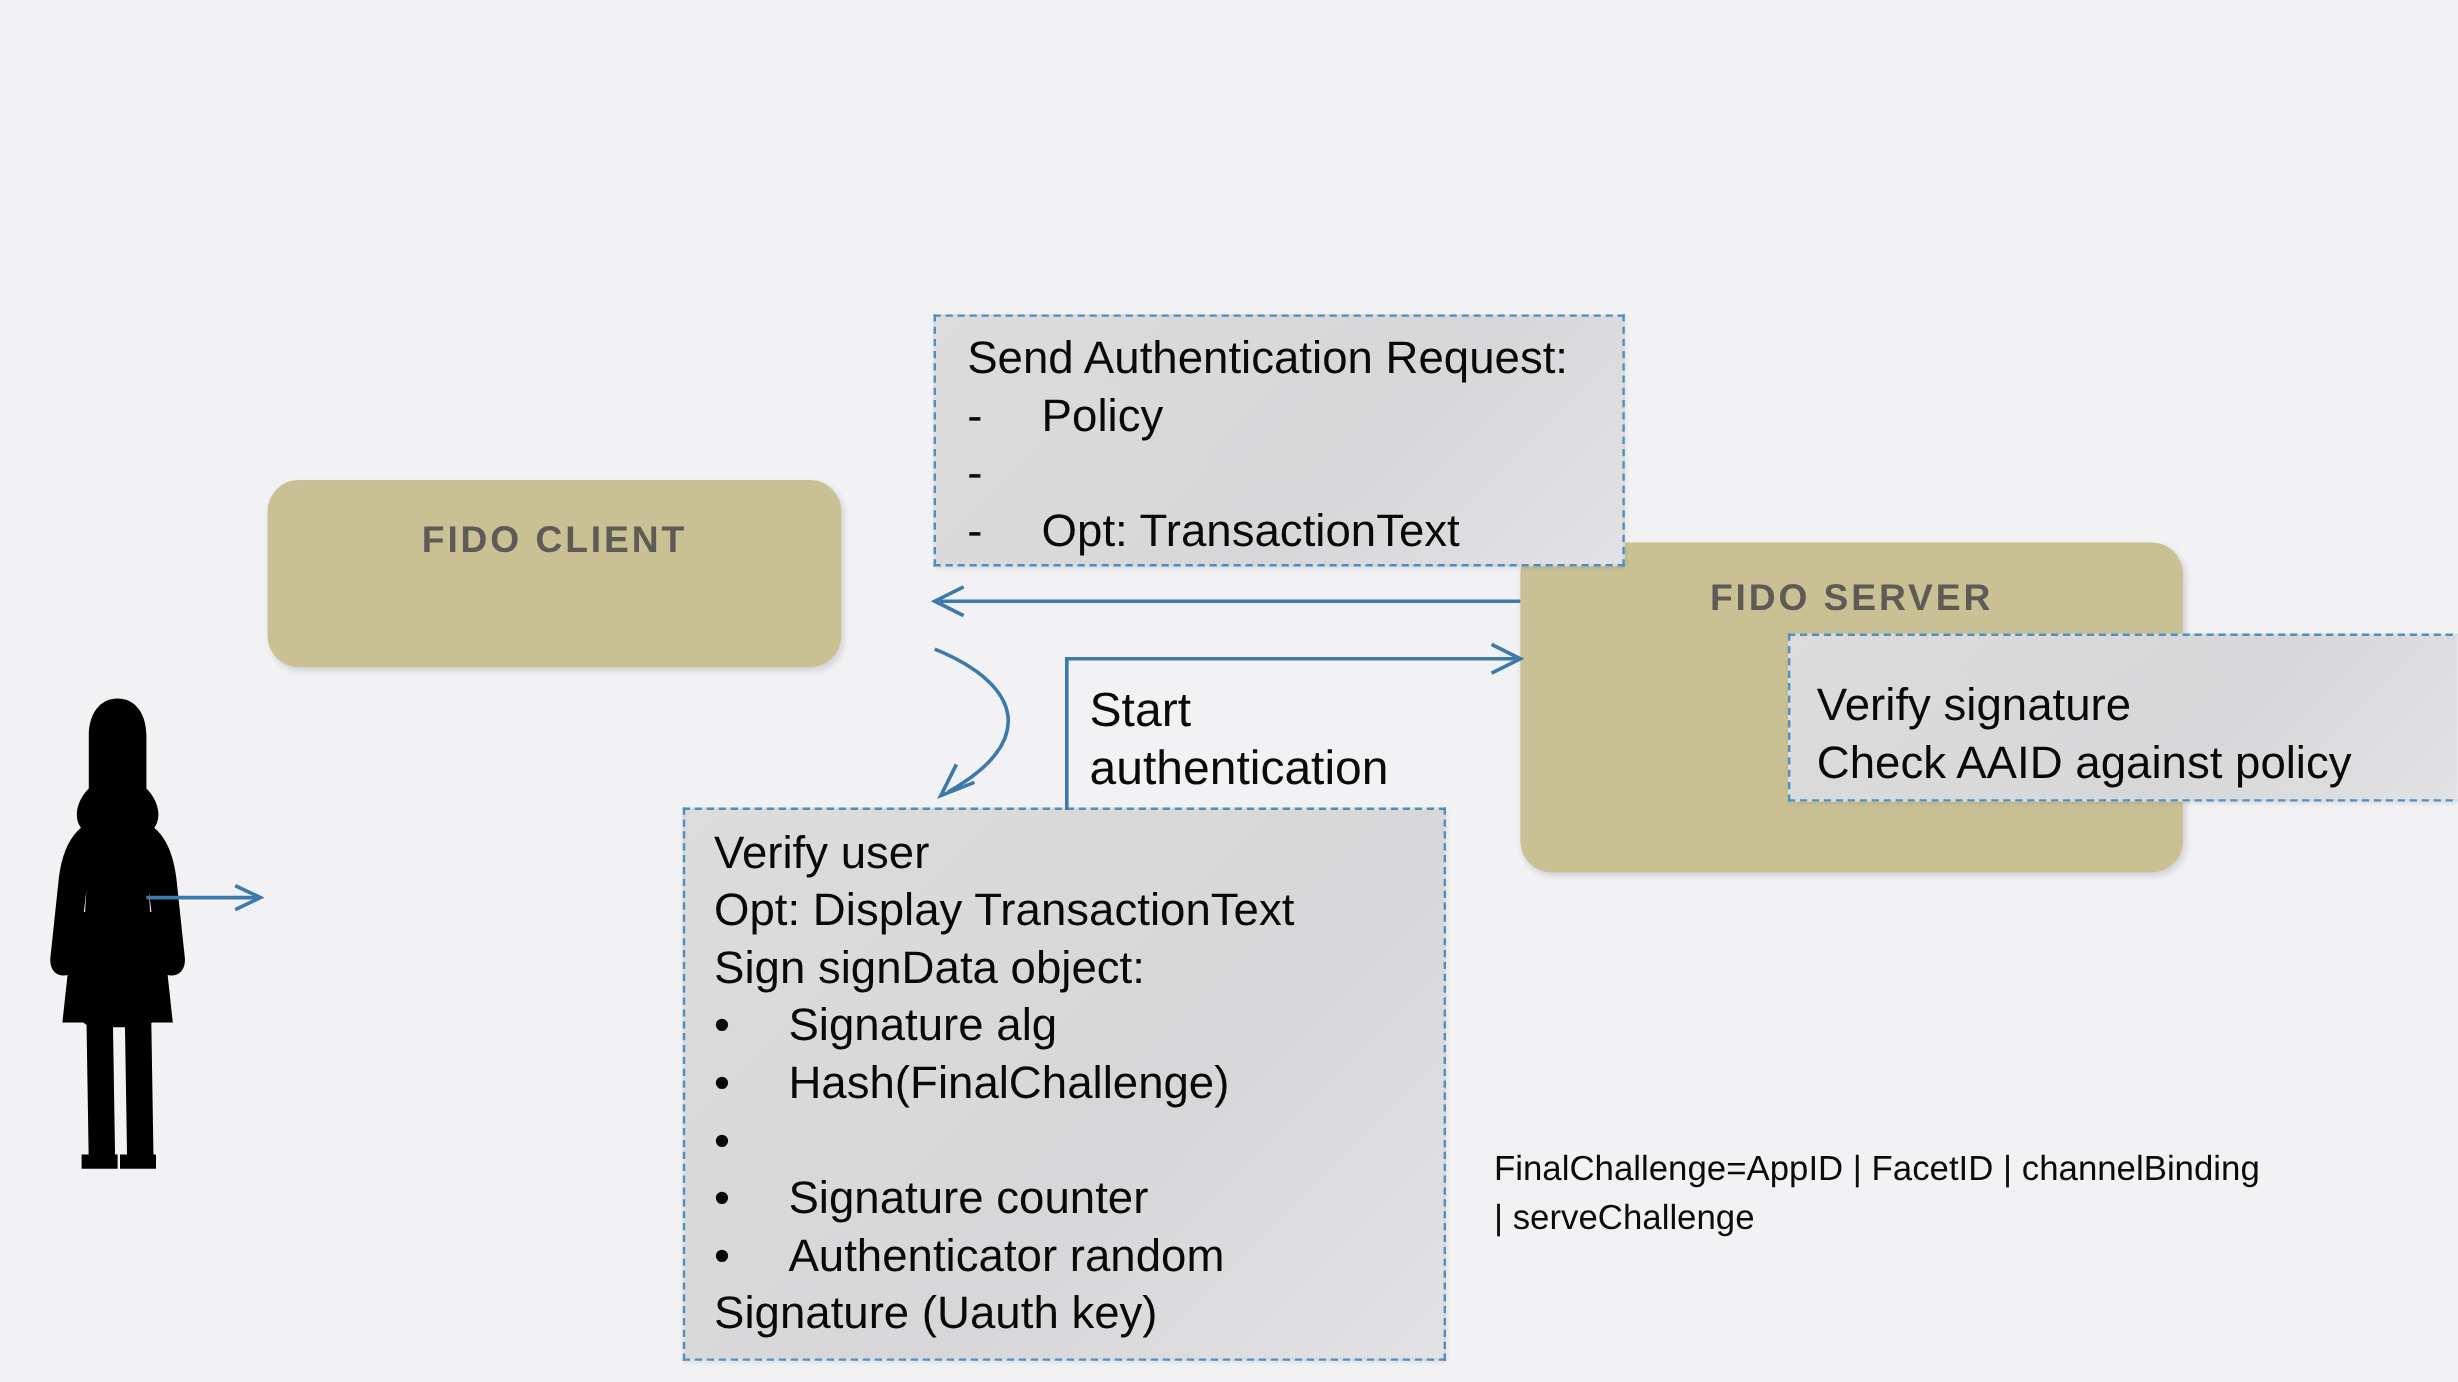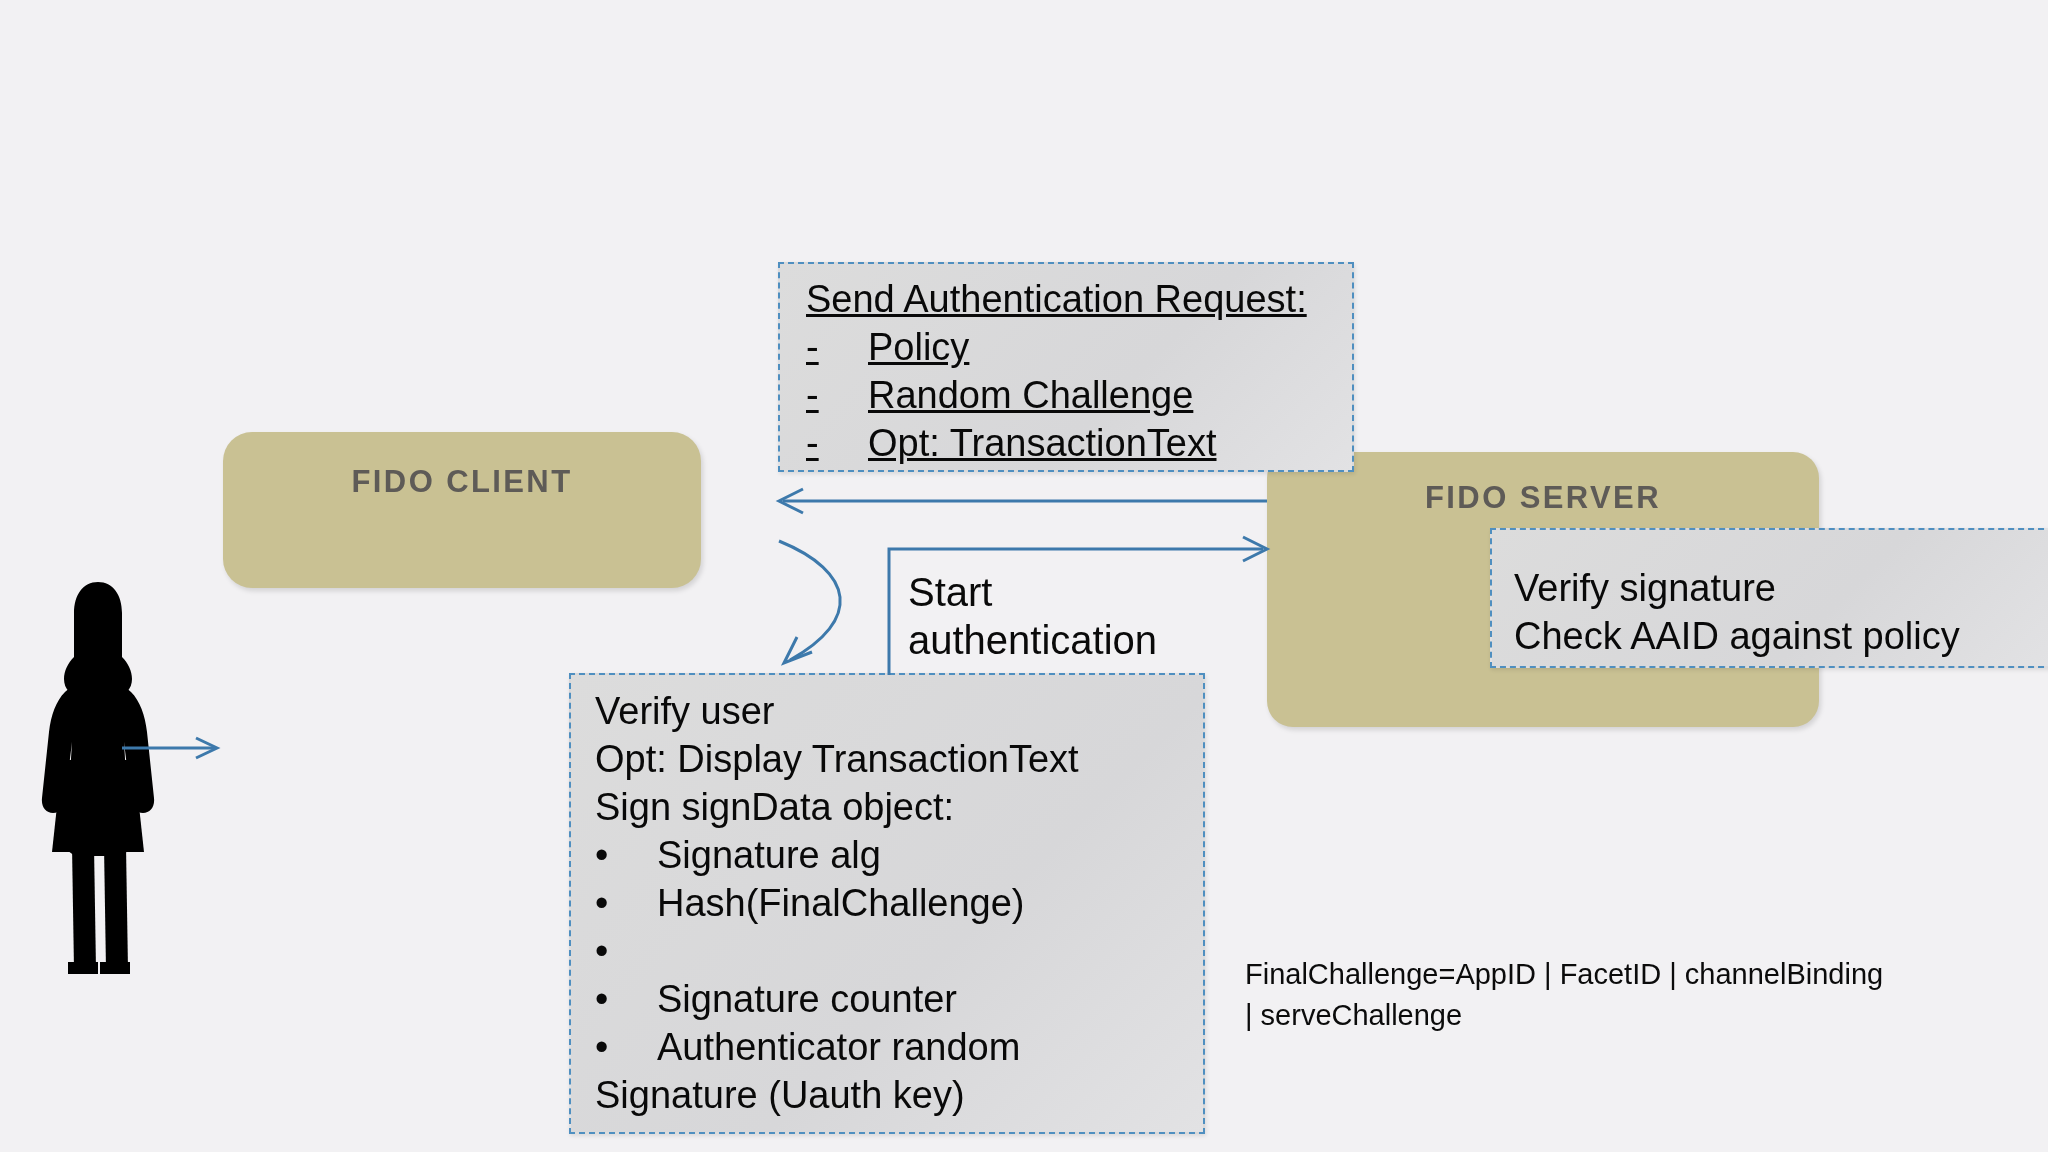--- a/index.html
+++ b/index.html
@@ -45,21 +45,21 @@
     width: 100%;
     text-align: center;
     font-family: "Liberation Sans", sans-serif;
     font-weight: bold;
     font-size: 31px;
     letter-spacing: 2.4px;
     color: #5e5b57;
     white-space: nowrap;
   }
 
-  #box-client   { left: 223px; top: 432px;  width: 478px; height: 156px; border-radius: 29px; }
+  #box-client   { left: 223px; top: 400px;  width: 478px; height: 156px; }
   #box-client .role-label { top: 32px; }
 
   #box-auth     { left: 223px; top: 602px;  width: 556px; height: 290px; }
   #box-auth .role-label { top: 32px; }
 
   #box-server   { left: 1267px; top: 452px; width: 552px; height: 275px; }
   #box-server .role-label { top: 28px; }
 
   
   .callout {
@@ -84,21 +84,20 @@
     white-space: nowrap;
   }
   .callout .bullet-mark {
     width: 62px;
     flex: 0 0 62px;
   }
 
   #callout-request {
     left: 778px;  top: 262px;  width: 576px; height: 210px;
     padding: 11px 0 0 26px;
-    text-decoration: underline;
   }
   #callout-verify {
     left: 1490px; top: 528px;  width: 564px; height: 140px;
     padding: 34px 0 0 22px;
   }
   #callout-sign {
     left: 569px;  top: 673px;  width: 636px; height: 461px;
     padding: 12px 4px 0 24px;
   }
 
@@ -211,21 +210,20 @@
   </div>
 
   <div class="callout" id="callout-request">
     <div class="line">Send Authentication Request:</div>
     <div class="bullet-row">
       <span class="bullet-mark">-</span>
       <span>Policy</span>
     </div>
     <div class="bullet-row">
       <span class="bullet-mark">-</span>
-      <span>Random Challenge</span>
     </div>
     <div class="bullet-row">
       <span class="bullet-mark">-</span>
       <span>Opt: TransactionText</span>
     </div>
   </div>
 
   <div class="callout" id="callout-verify">
     <div class="line">Verify signature</div>
     <div class="line">Check AAID against policy</div>

